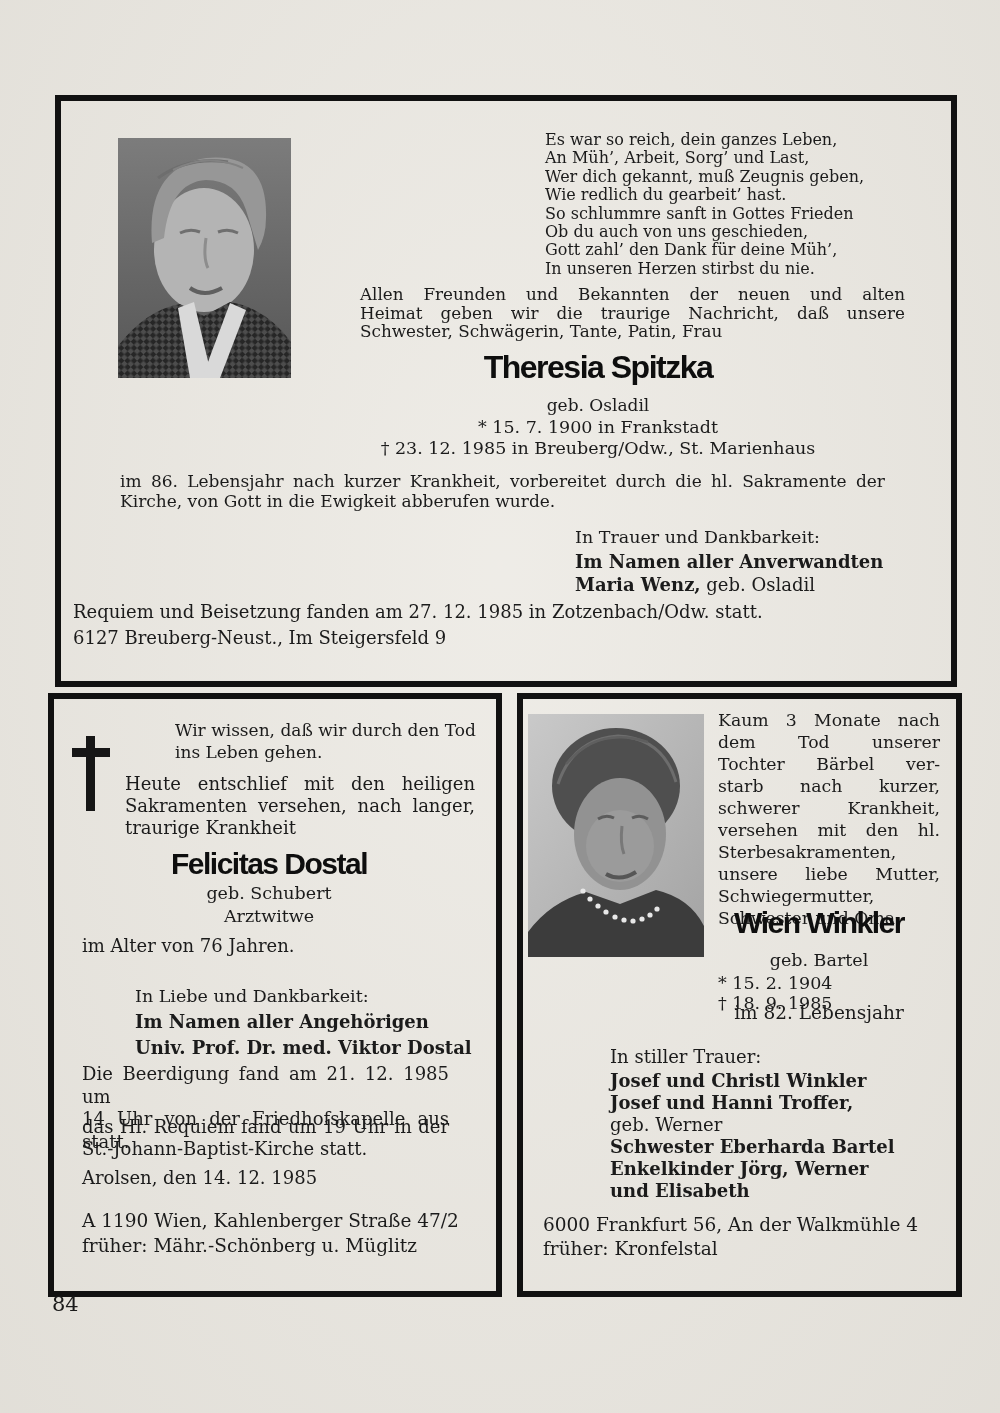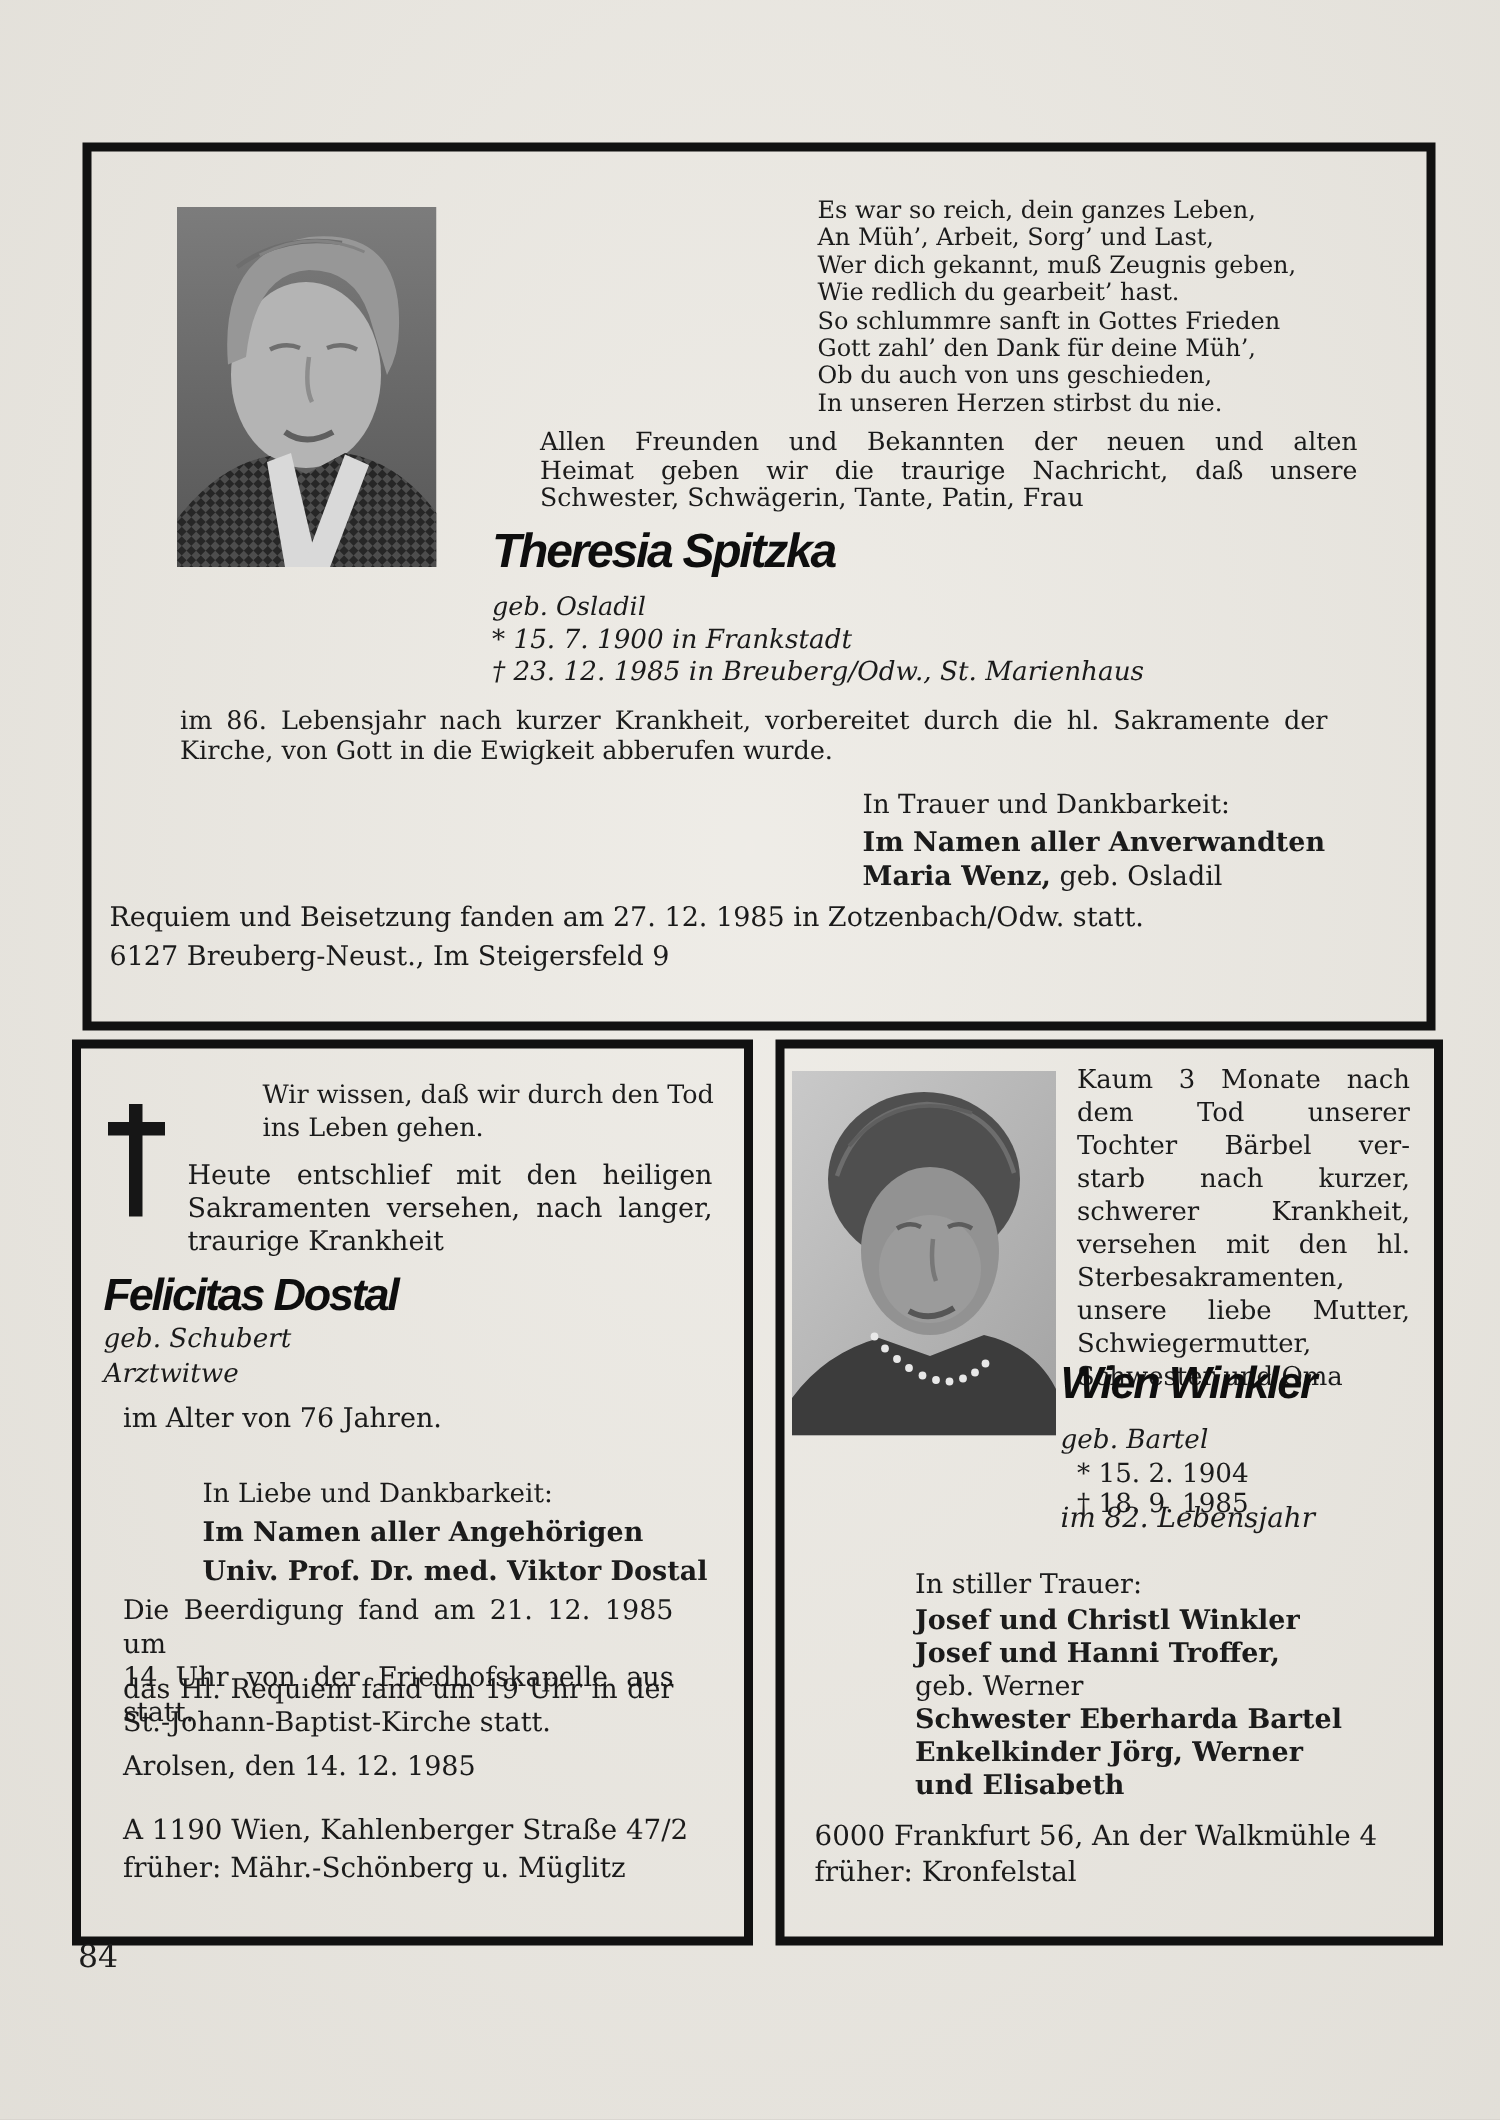--- a/index.html
+++ b/index.html
@@ -22,21 +22,21 @@
   .just > div{white-space:normal;text-align:justify;text-align-last:justify;}
   .just > div:last-child{text-align-last:left;}
   .headline{
     font-family:"Liberation Sans",sans-serif;
     font-weight:700;
     letter-spacing:-1.5px;
     color:#0e0e0e;
     line-height:1;
     white-space:nowrap;
   }
-  .center{font-style:italic;}
+  .center{text-align:center;}
   .b{font-weight:700;}
   .cross-v,.cross-h{position:absolute;background:#161616;}
   .pagenum{font-size:21px;}
 </style>
 </head>
 <body>
 
 <div class="page">
 
   <div class="notice" style="left:55px;top:95px;width:890px;height:580px;">
@@ -68,22 +68,22 @@
         <polygon points="112,165 128,172 102,240 84,240" fill="#d9d9d9"></polygon>
       </svg>
     </div>
 
     <div class="abs lines" style="left:484px;top:30px;font-size:16px;line-height:18.4px;">
         <div>Es war so reich, dein ganzes Leben,</div>
         <div>An Müh’, Arbeit, Sorg’ und Last,</div>
         <div>Wer dich gekannt, muß Zeugnis geben,</div>
         <div>Wie redlich du gearbeit’ hast.</div>
         <div>So schlummre sanft in Gottes Frieden</div>
+        <div>Ob du auch von uns geschieden,</div>
         <div>Gott zahl’ den Dank für deine Müh’,</div>
-        <div>Ob du auch von uns geschieden,</div>
         <div>In unseren Herzen stirbst du nie.</div>
       </div>
 
     <div class="abs lines just" style="left:299px;top:184px;width:545px;font-size:16.8px;line-height:18.7px;">
         <div>Allen Freunden und Bekannten der neuen und alten</div>
         <div>Heimat geben wir die traurige Nachricht, daß unsere</div>
         <div>Schwester, Schwägerin, Tante, Patin, Frau</div>
       </div>
 
     <div class="abs headline center" style="left:267px;top:250px;width:540px;font-size:32px;">Theresia Spitzka</div>

